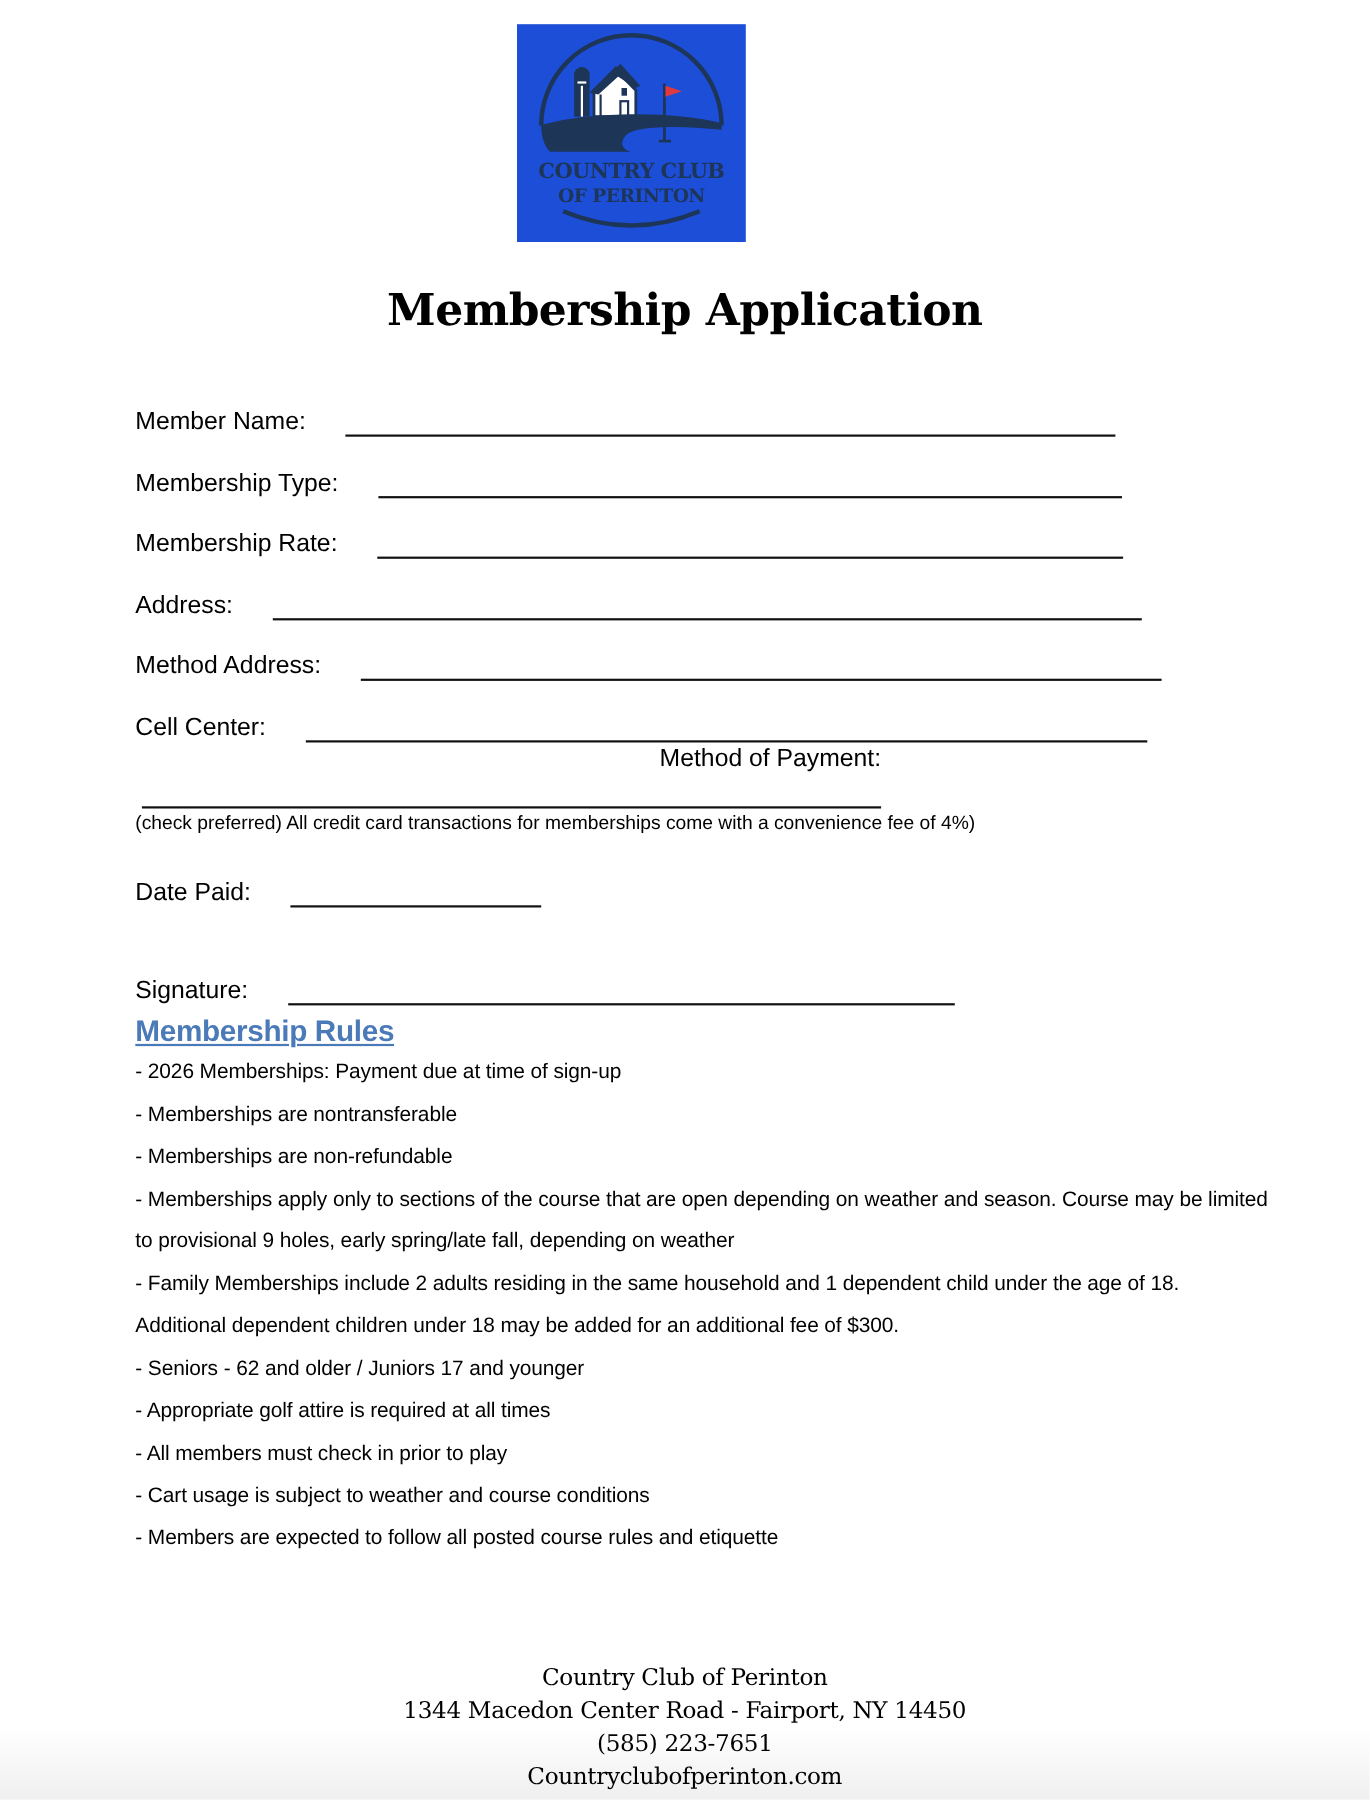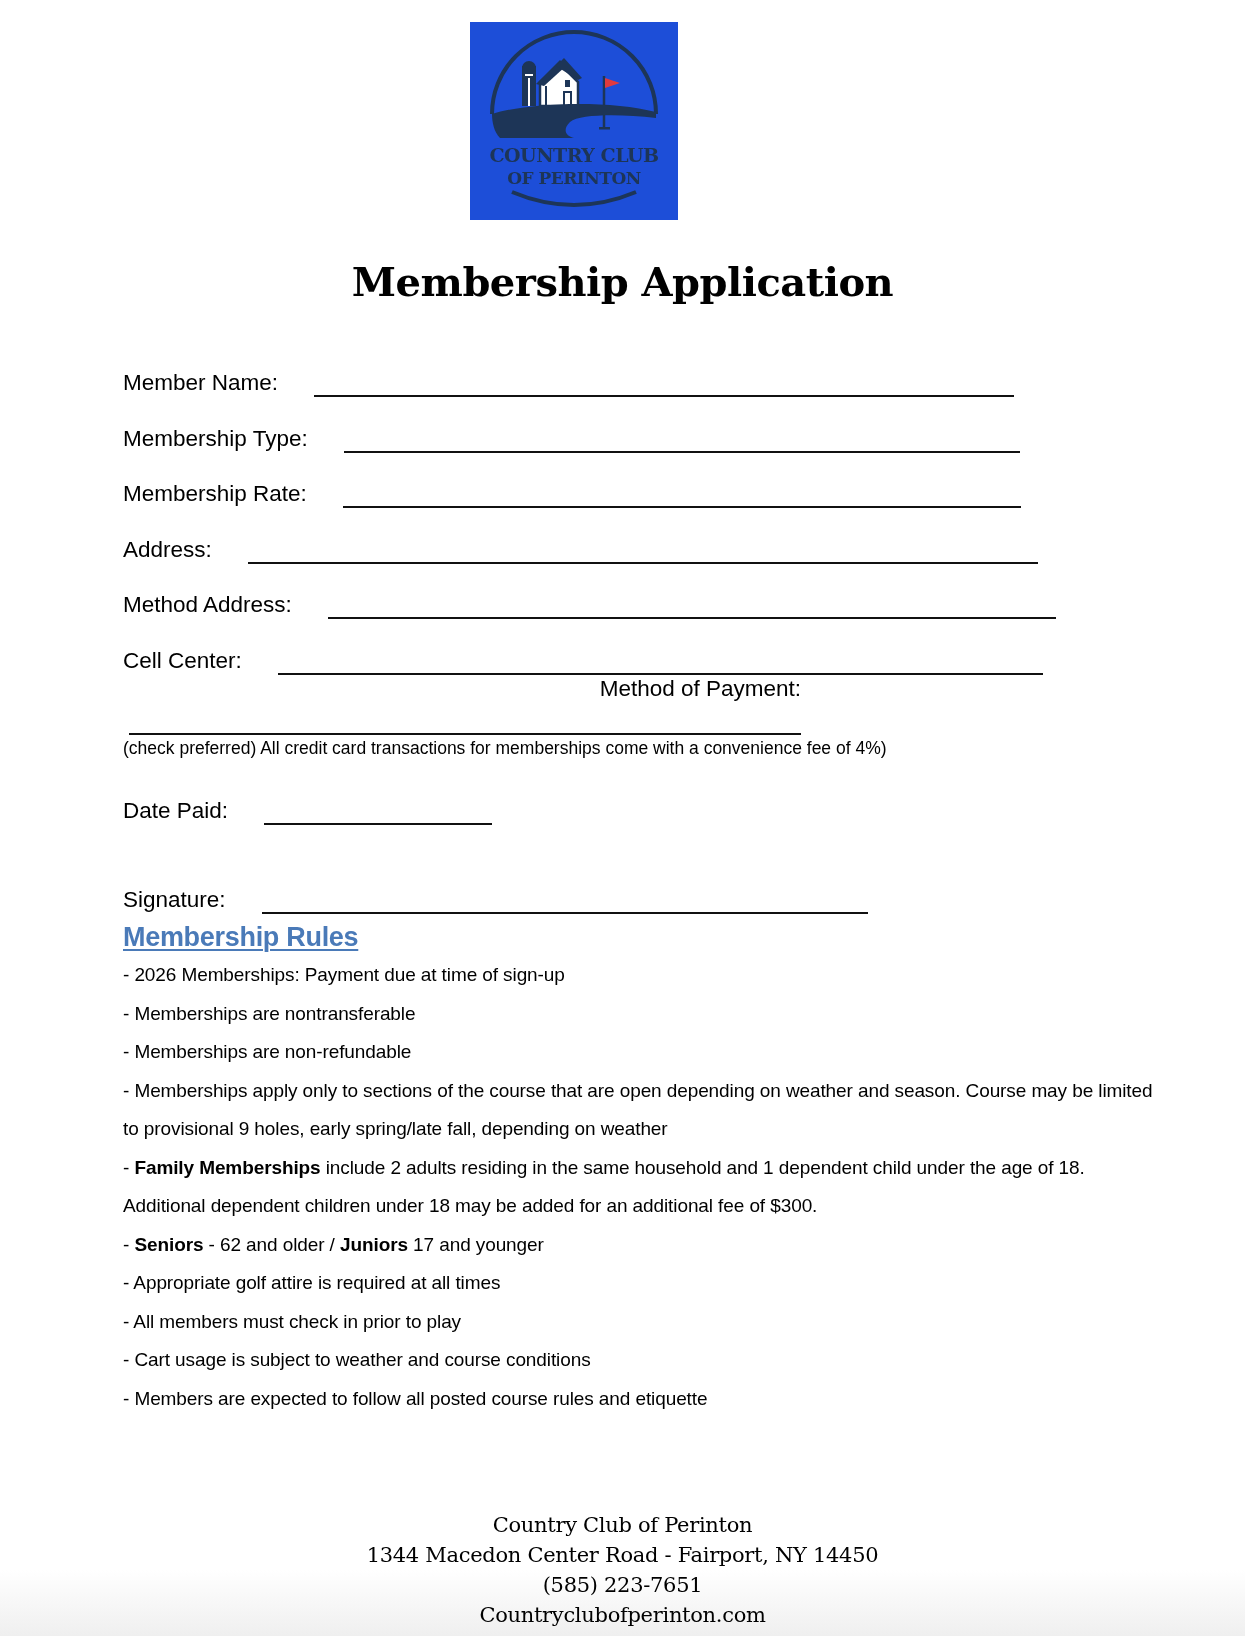--- a/index.html
+++ b/index.html
@@ -36,21 +36,21 @@
     position: absolute; left: 123px; top: 920px;
     color: #4a7ab8; font-weight: bold; font-size: 27px; line-height: 34px;
     text-decoration: underline; text-decoration-thickness: 2px; text-underline-offset: 3px;
     letter-spacing: -0.3px;
   }
   .rules {
     position: absolute; left: 123px; top: 956px; width: 1030px;
     font-size: 19px; line-height: 38.5px; letter-spacing: -0.1px;
   }
   .rules .rule { margin: 0; }
-  .rules b { font-weight: bold; }
+  .rules b { font-weight: normal; }
   .footer {
     position: absolute; left: 0; width: 1245px; top: 1510px;
     text-align: center; font-family: "DejaVu Serif", serif; font-size: 21px; line-height: 30px;
     letter-spacing: -0.3px;
   }
   .footer div { white-space: nowrap; }
 </style>
 </head>
 <body>
 

